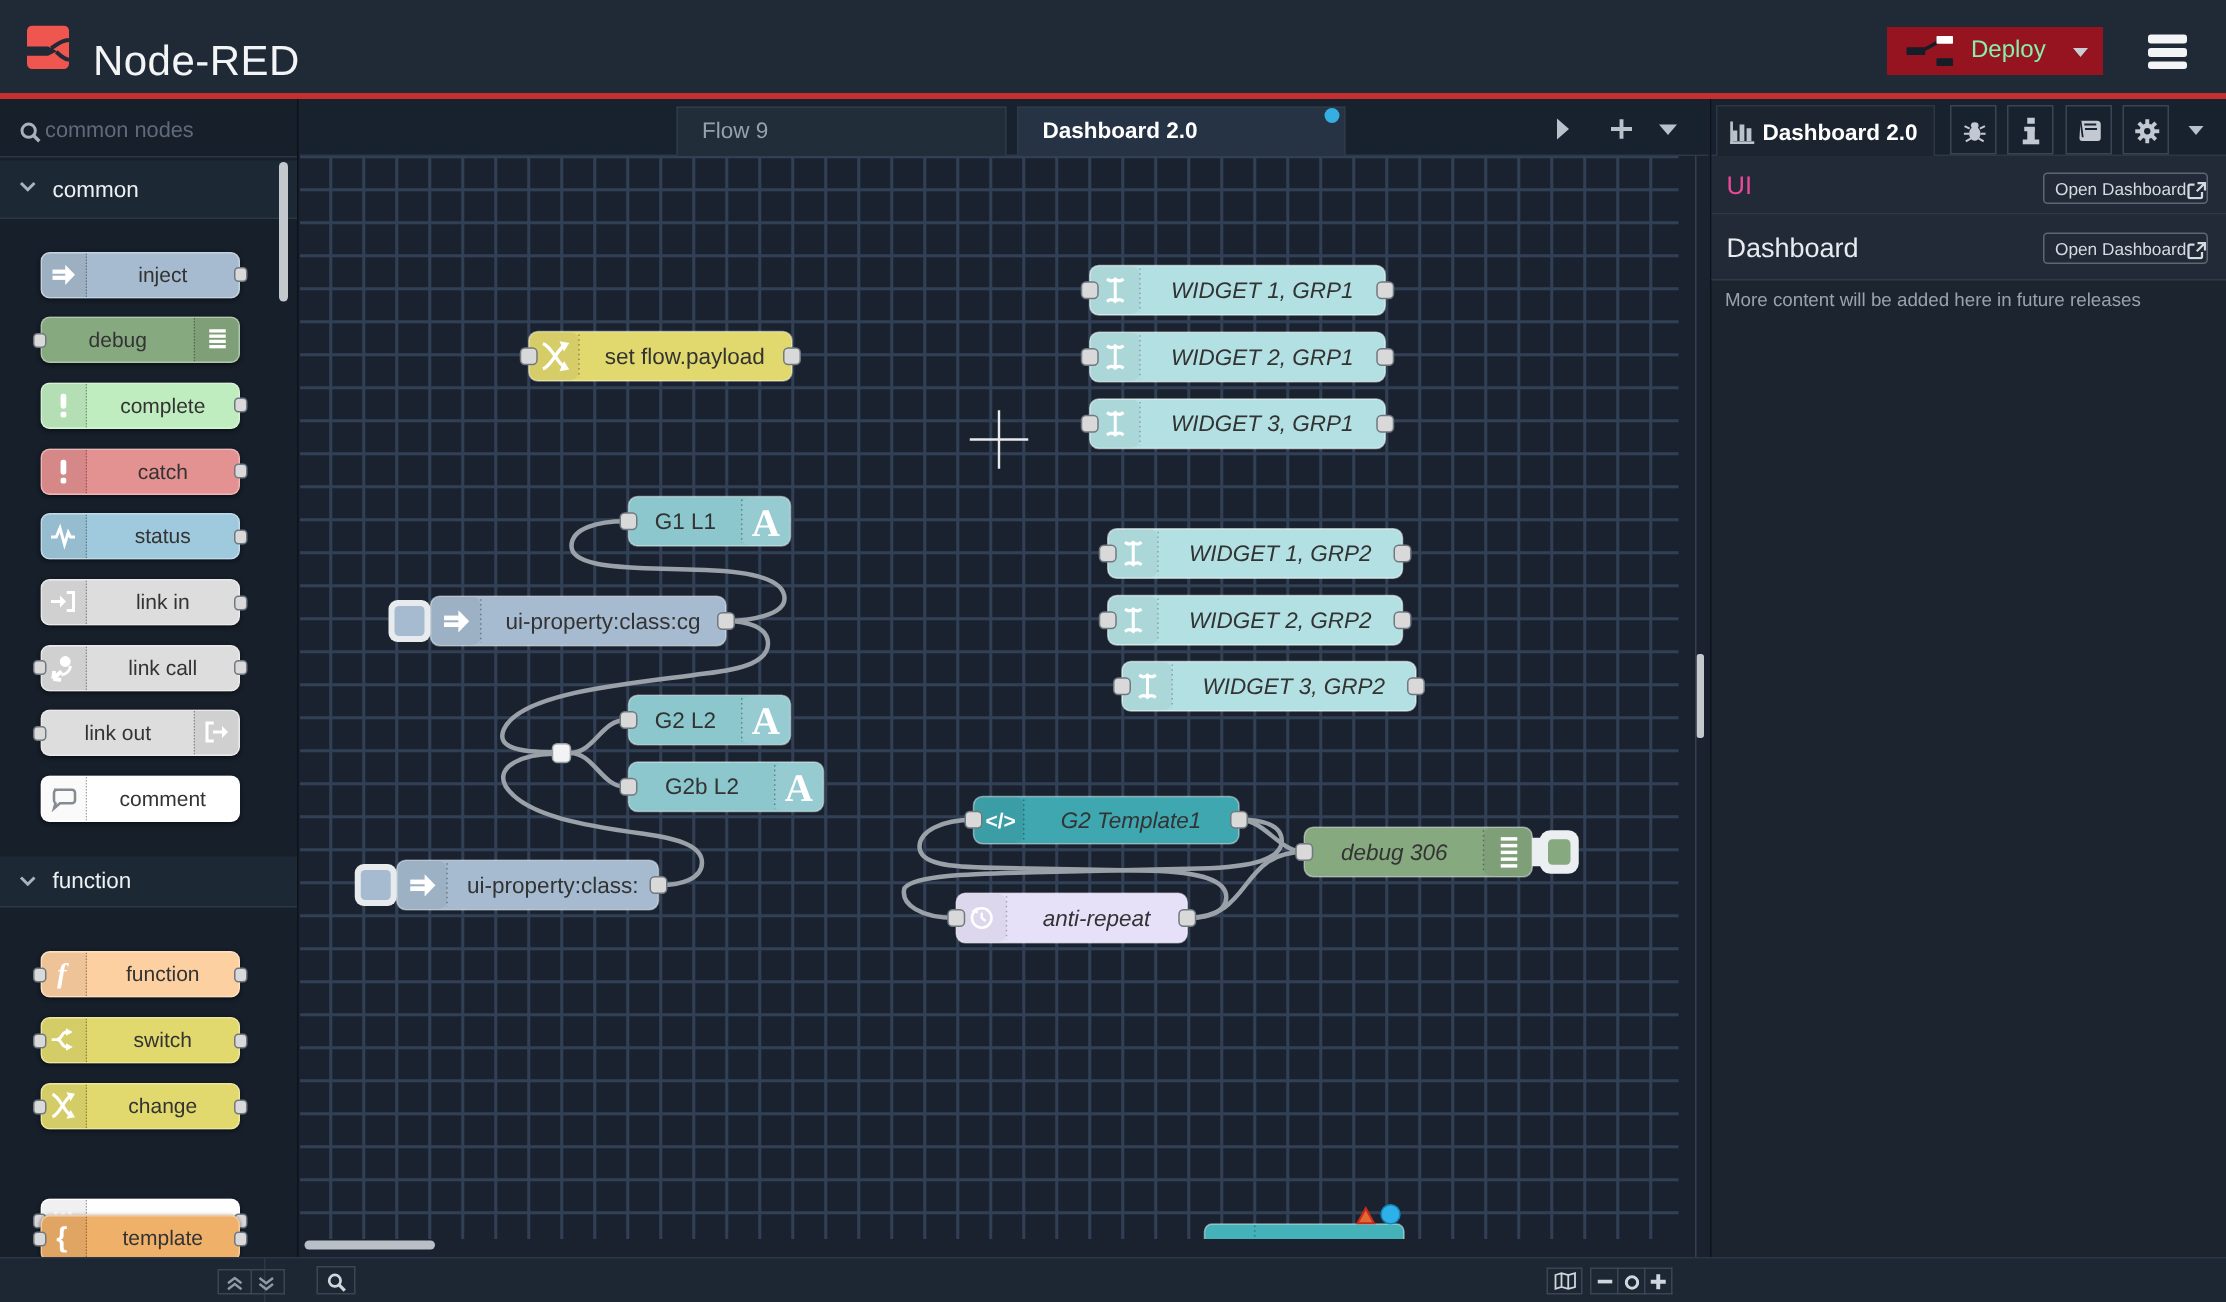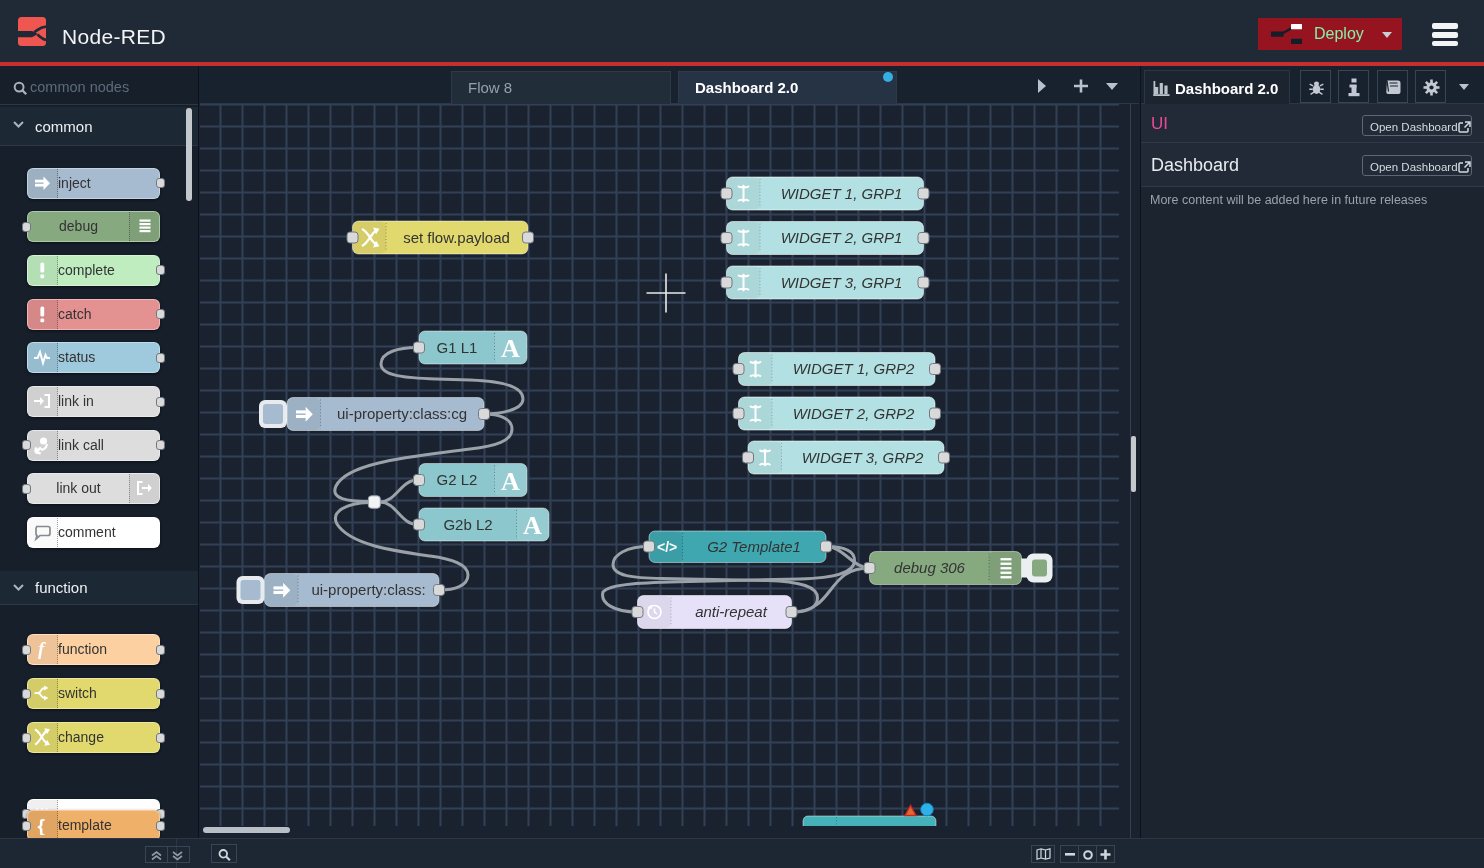--- a/index.html
+++ b/index.html
@@ -3,21 +3,21 @@
 *{margin:0;padding:0;box-sizing:border-box}
 html,body{width:1484px;height:868px;overflow:hidden;background:#1a2230;font-family:"Liberation Sans",sans-serif}
 .abs{position:absolute}
 #header{left:0;top:0;width:1484px;height:63px;background:#202936}
 #redline{left:0;top:62px;width:1484px;height:3.5px;background:#c62f2f}
 #palette{left:0;top:65.5px;width:199px;height:772.5px;background:#161f2a;border-right:1px solid #0c1219;overflow:hidden}
 .cathead{left:0;width:198px;height:39px;background:#1d2835;border-bottom:1px solid #2b3747;color:#eef1f4;font-weight:normal;font-size:15px;line-height:39px}
 .cathead .chev{position:absolute;left:13px;top:14px}
 .cathead .ct{margin-left:35px}
 .pi{position:absolute;width:133px;height:31px;border-radius:6px;border:1px solid rgba(255,255,255,0.35);box-shadow:0 1px 3px rgba(0,0,0,.5);font-size:14px;color:#333}
-.pi .lbl{position:absolute;top:6px;left:30px;right:0;text-align:left}
+.pi .lbl{position:absolute;top:6px;left:30px;right:0;text-align:center}
 .pi .lbr{position:absolute;top:6px;left:0;right:30px;text-align:center}
 .pic{position:absolute;top:0;width:30px;height:29px;background:rgba(0,0,0,0.06)}
 .picl{left:0;border-right:1px dotted rgba(0,0,0,0.35);border-radius:5px 0 0 5px}
 .picr{right:0;border-left:1px dotted rgba(0,0,0,0.35);border-radius:0 5px 5px 0}
 .pp{position:absolute;width:9px;height:10px;background:#d9d9d9;border:1px solid #707880;border-radius:3px;top:9.5px}
 .ppl{left:-6px}.ppr{right:-6px}
 #tabbar{left:200px;top:65.5px;width:939px;height:38.5px;background:#18212e;border-bottom:1px solid #2b3747}
 .tab{position:absolute;top:5px;height:34px;background:#222d3a;border:1px solid #2e3a48;border-bottom:none;color:#94a1b0;font-size:15px;line-height:31px;padding-left:16px}
 .tabactive{background:#263345;color:#fff;font-weight:bold}
 #canvas{left:200px;top:104px;width:939px;height:734px;background:#1a2230}
@@ -29,21 +29,21 @@
 .ndlabel{font-family:"Liberation Sans",sans-serif;font-size:15px;fill:#333}
 </style></head><body>
 
 <div class="abs" id="header">
   <svg class="abs" style="left:18px;top:17px" width="28" height="29" viewBox="0 0 28 29">
     <rect width="28" height="29" rx="3.5" fill="#ef5650"></rect>
     <path d="M0,14 L14,14 L20,17.1 L14,20.2 L0,20.2 z" fill="#202936"></path>
     <path d="M16,15.2 C20,13.2 21,10.2 28,9.6" stroke="#202936" stroke-width="2.7" fill="none"></path>
     <path d="M19.5,17.5 C23,20.7 24.5,22.2 28,22.9" stroke="#202936" stroke-width="2.7" fill="none"></path>
   </svg>
-  <div class="abs" style="left:62px;top:25px;font-size:21px;color:#f2f4f6;letter-spacing:.3px">Node-RED</div>
+  <div class="abs" style="left:62px;top:25px;font-size:28px;color:#f2f4f6;letter-spacing:.3px">Node-RED</div>
   <div class="abs" style="left:1258px;top:18px;width:144px;height:32px;background:#96141f">
     <svg class="abs" style="left:11px;top:5px" width="34" height="22" viewBox="0 0 34 22">
       <path d="M12,11 L24,4.5" stroke="#151d28" stroke-width="2.4"></path>
       <rect x="2" y="8.5" width="12.5" height="5.2" rx="0.5" fill="#151d28"></rect>
       <rect x="22" y="1" width="11" height="5.2" rx="0.5" fill="#fff"></rect>
       <rect x="22" y="15.8" width="11" height="5.2" rx="0.5" fill="#151d28"></rect>
     </svg>
     <div class="abs" style="left:56px;top:7px;font-size:16px;color:#86efac">Deploy</div>
     <svg class="abs" style="left:123px;top:13px" width="12" height="8">
         <path d="M1,1 L6,7 L11,1 z" fill="#c9ced4"></path>
@@ -283,21 +283,21 @@
         </svg>
       </div>
       <div class="lbl">template</div>
       <div class="pp ppl"></div>
       <div class="pp ppr"></div>
     </div>
 
   <div class="abs" style="left:186px;top:42.5px;width:6px;height:93px;background:#c3c8cd;border-radius:3px"></div>
 </div>
 <div class="abs" id="tabbar">
-  <div class="tab" style="left:251px;width:220px">Flow 8</div>
+  <div class="tab" style="left:251px;width:220px">Flow 9</div>
   <div class="tab tabactive" style="left:478px;width:219px">Dashboard 2.0</div>
   <div class="abs" style="left:683px;top:6px;width:10px;height:10px;border-radius:50%;background:#35aee2"></div>
   <svg class="abs" style="left:836px;top:12px" width="12" height="16">
       <path d="M2,1 L10,8 L2,15 z" fill="#b9c1cb"></path>
     </svg>
   <svg class="abs" style="left:873px;top:13px" width="16" height="14">
       <path d="M8,0.5 v13 M1,7 h14" stroke="#b9c1cb" stroke-width="2.6"></path>
     </svg>
   <svg class="abs" style="left:905px;top:16px" width="14" height="9">
       <path d="M1,1 L7,8 L13,1 z" fill="#b9c1cb"></path>

